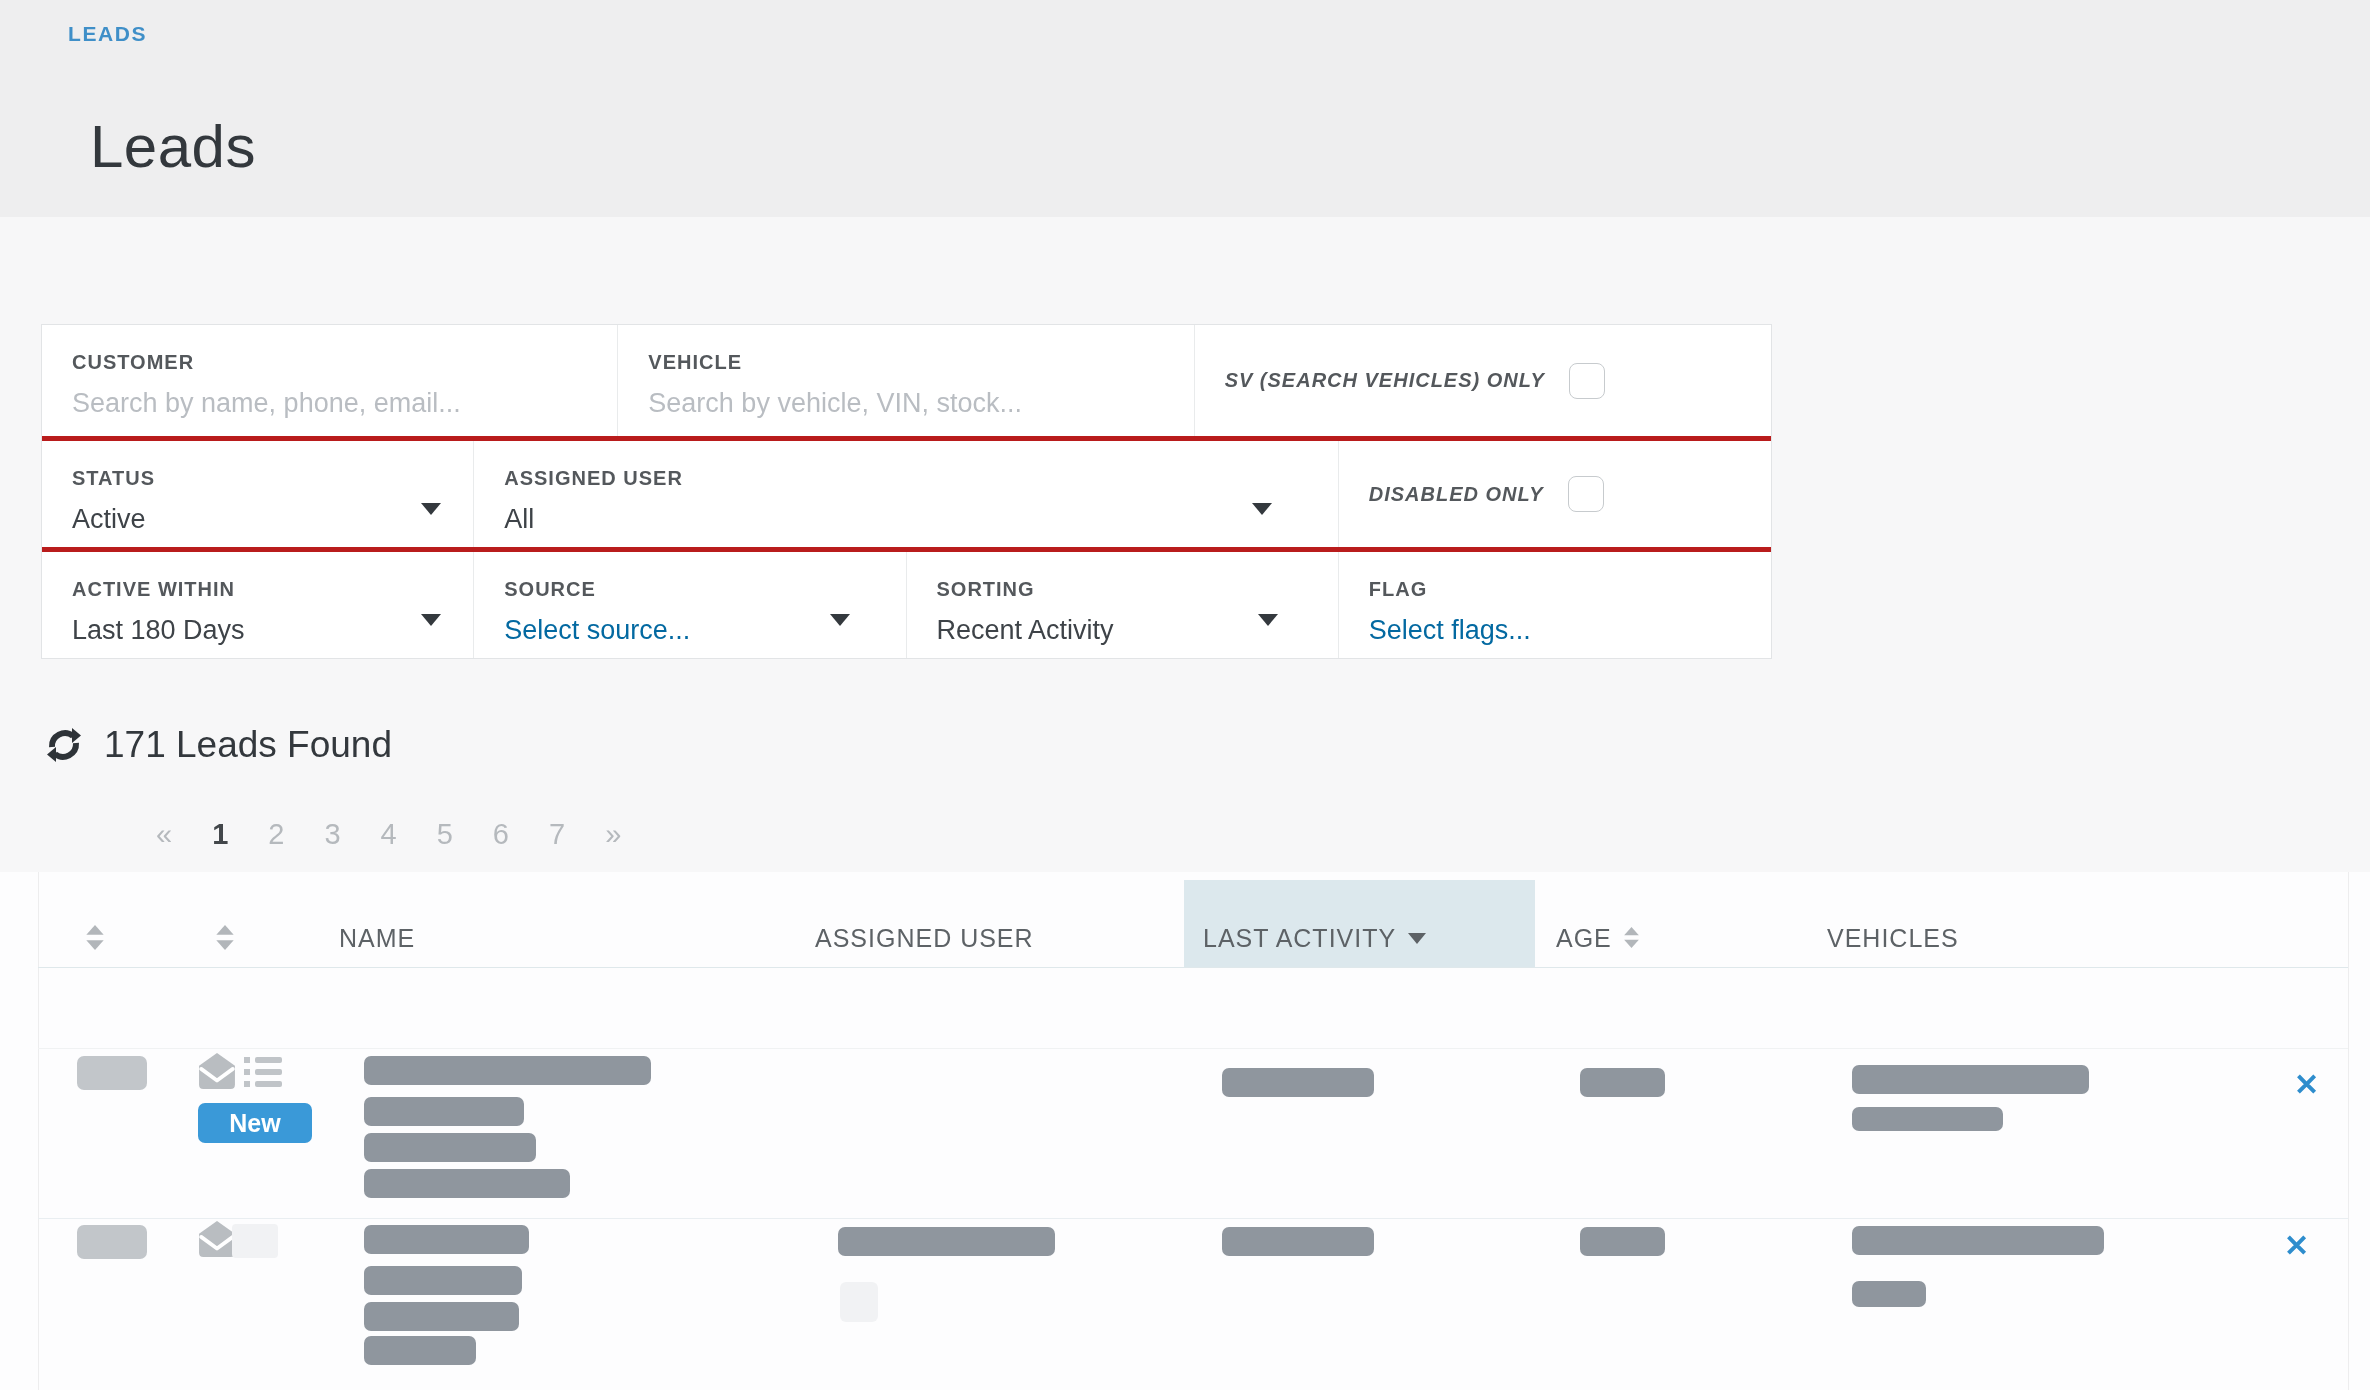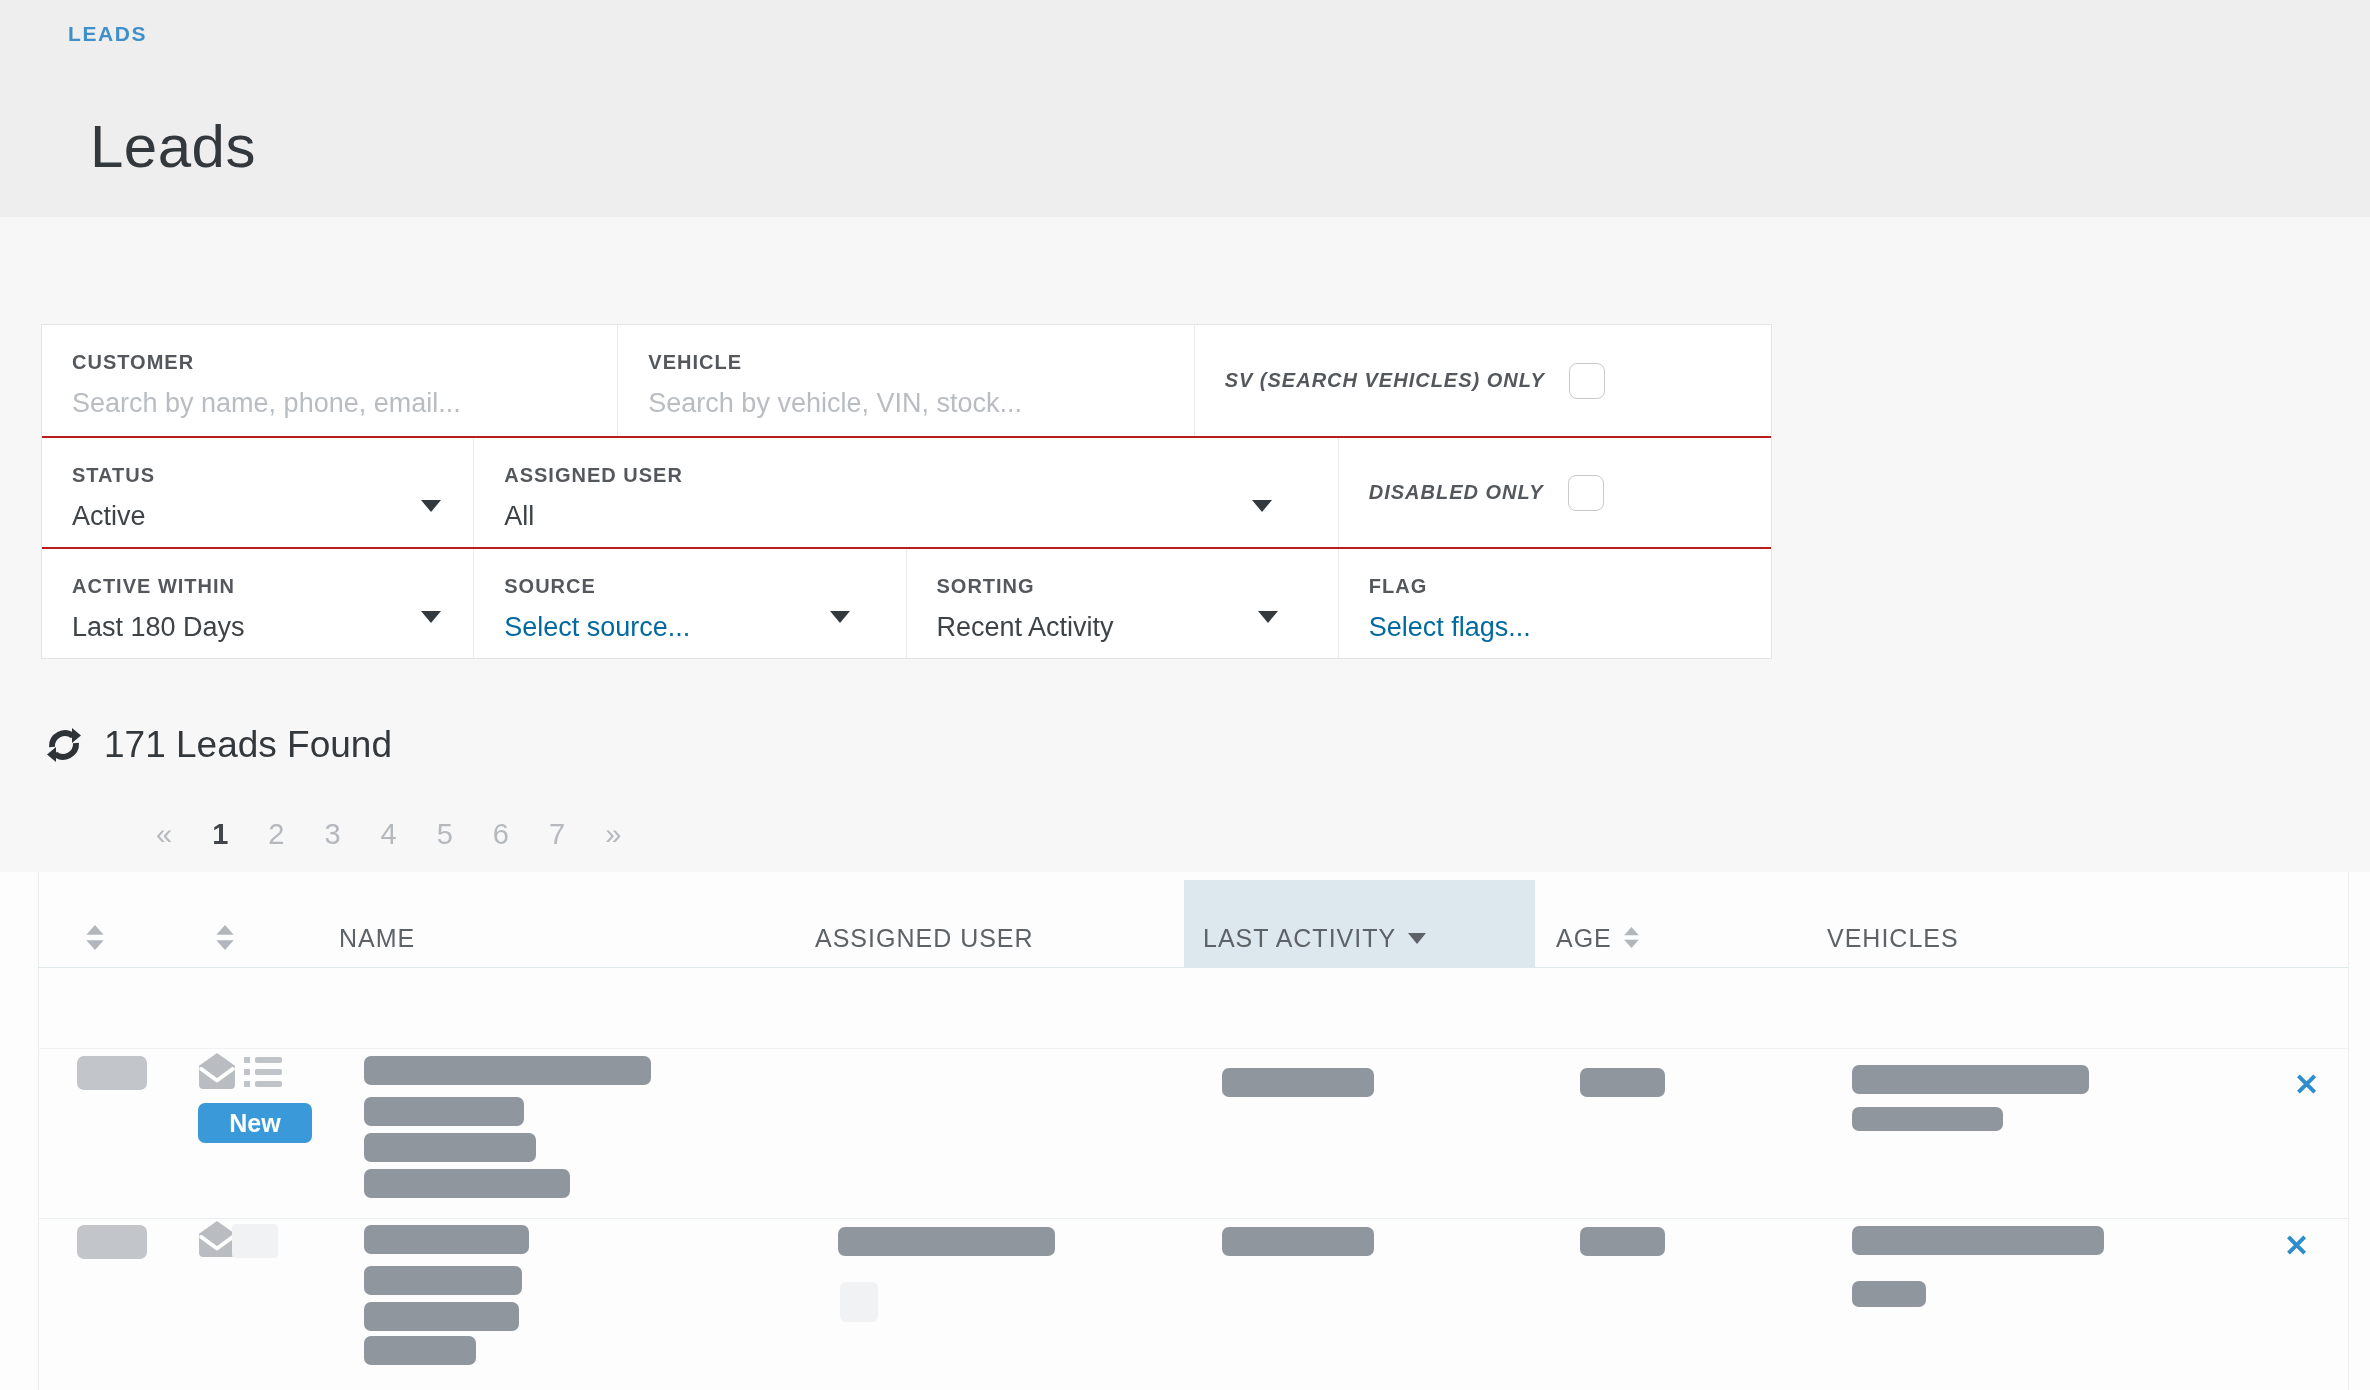--- a/index.html
+++ b/index.html
@@ -11,21 +11,21 @@
   .top-band { position:absolute; left:0; top:0; width:2370px; height:217px; background:#eeeeef; }
   .breadcrumb { position:absolute; left:68px; top:22px; font-size:21px; font-weight:bold;
                 letter-spacing:1.6px; color:#3f8fc8; }
   .page-title { position:absolute; left:90px; top:112px; font-size:60px; font-weight:200;
                 color:#33383d; letter-spacing:0.5px; }
 
   
   .panel { position:absolute; left:41px; top:324px; width:1731px; background:#ffffff;
            border:1px solid #e2e4e6; }
   .p-row { display:flex; height:111px; }
-  .p-row + .p-row { border-top:2px solid #b91c1c; }
+  .p-row + .p-row { border-top:5px solid #b91c1c; }
   .cell { position:relative; padding:26px 0 0 30px; border-right:1px solid #e9ebec; }
   .cell:last-child { border-right:none; }
   .w33 { width:33.333%; } .w25 { width:25%; } .w50 { width:50%; }
   .f-label { font-size:20px; font-weight:bold; color:#54585c; letter-spacing:1px; }
   .f-input { display:block; width:92%; margin-top:14px; border:none; outline:none;
              background:transparent; font-family:"Liberation Sans",sans-serif;
              font-size:27px; color:#3e4348; }
   .f-input::placeholder { color:#b9bdc2; opacity:1; }
   .f-value { margin-top:14px; font-size:27px; color:#3e4348; }
   .f-value.muted { color:#0369a1; }

